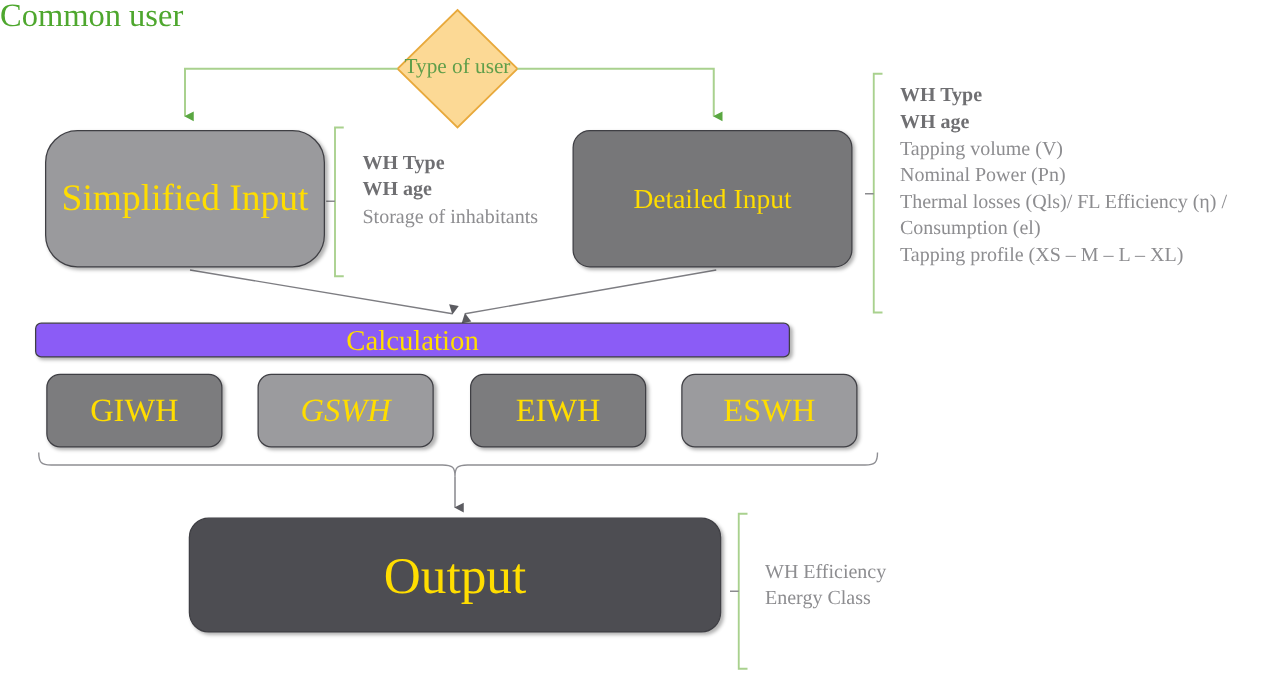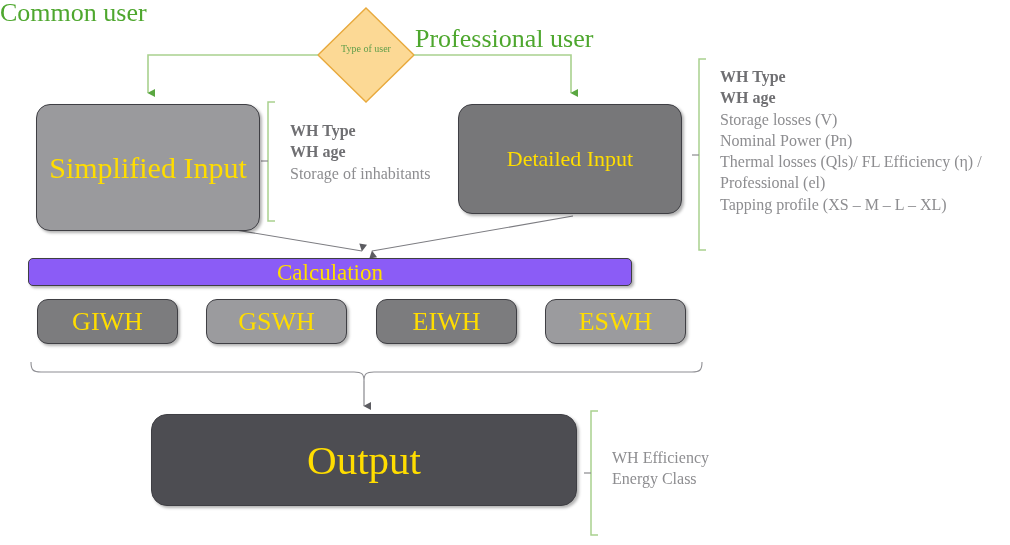--- a/index.html
+++ b/index.html
@@ -31,44 +31,45 @@
     justify-content: center;
     color: #ffdd00;
     font-family: "Liberation Serif", serif;
     border: 1px solid #3f3f44;
     border-radius: 14px;
     box-shadow: 2px 2px 3px rgba(0,0,0,0.30);
     text-align: center;
     line-height: 1;
   }
   .node-simplified {
-    left: 36px; top: 104px; width: 224px; height: 127px;
+    left: 36px; top: 104px; width: 224px; height: 110px;
     background: #9a9a9d;
     font-size: 30px;
+    border-radius: 26px;
   }
   .node-detailed {
     left: 458px; top: 104px; width: 224px; height: 110px;
     background: #777779;
     font-size: 22px;
   }
   .node-calculation {
     left: 28px; top: 258px; width: 604px; height: 28px;
     background: #8b5cf6;
     border-radius: 5px;
     font-size: 23px;
   }
   .wh-box {
-    top: 299px; width: 141px; height: 45px;
+    top: 299px; width: 141px; height: 59px;
     font-size: 26px;
     border-radius: 11px;
   }
   .wh-dark { background: #7c7c7e; }
   .wh-light { background: #9b9b9e; }
   .node-giwh { left: 37px; }
-  .node-gswh { left: 206px; }
+  .node-gswh { left: 206px; font-style: italic; }
   .node-eiwh { left: 376px; }
   .node-eswh { left: 545px; }
   .node-output {
     left: 151px; top: 414px; width: 426px; height: 92px;
     background: #4d4d52;
     font-size: 41px;
     border-radius: 16px;
   }
   .label-green {
     position: absolute;
@@ -79,21 +80,21 @@
     white-space: nowrap;
   }
   .label-professional { left: 415px; top: 26px; }
   .label-diamond {
     position: absolute;
     left: 318px; top: 44px;
     width: 96px;
     text-align: center;
     color: #5f9e4a;
     font-family: "Liberation Serif", serif;
-    font-size: 10px;
+    font-size: 17px;
     line-height: 1;
     white-space: nowrap;
   }
   .anno {
     position: absolute;
     color: #8d8d90;
     font-family: "Liberation Serif", serif;
     font-size: 16px;
     line-height: 1.33;
     white-space: nowrap;
@@ -139,39 +140,38 @@
     <path d="M268,161 L261,161" fill="none" stroke="#8b8b8e" stroke-width="1.2"></path>
 
     <path d="M706,59 L699,59 L699,250 L706,250" fill="none" stroke="#a9d18e" stroke-width="1.5"></path>
     <path d="M699,155 L692,155" fill="none" stroke="#8b8b8e" stroke-width="1.2"></path>
 
     <path d="M598,411 L591,411 L591,535 L598,535" fill="none" stroke="#a9d18e" stroke-width="1.5"></path>
     <path d="M591,473 L584,473" fill="none" stroke="#8b8b8e" stroke-width="1.2"></path>
   </svg>
 
   <div class="label-green">Common user</div>
-  <div class="label-green label-professional">Professional user</div>
   <div class="label-diamond">Type of user</div>
 
   <div class="node node-simplified">Simplified Input</div>
   <div class="node node-detailed">Detailed Input</div>
 
   <div class="anno anno-simplified">
     <div class="bold">WH Type</div>
     <div class="bold">WH age</div>
     <div>Storage of inhabitants</div>
   </div>
 
   <div class="anno anno-detailed">
     <div class="bold">WH Type</div>
     <div class="bold">WH age</div>
-    <div>Storage losses (V)</div>
+    <div>Tapping volume (V)</div>
     <div>Nominal Power (Pn)</div>
     <div>Thermal losses (Qls)/ FL Efficiency (η) /</div>
-    <div>Professional (el)</div>
+    <div>Consumption (el)</div>
     <div>Tapping profile (XS – M – L – XL)</div>
   </div>
 
   <div class="node node-calculation">Calculation</div>
 
   <div class="node wh-box wh-dark node-giwh">GIWH</div>
   <div class="node wh-box wh-light node-gswh">GSWH</div>
   <div class="node wh-box wh-light node-eswh">ESWH</div>
   <div class="node wh-box wh-dark node-eiwh">EIWH</div>
 

